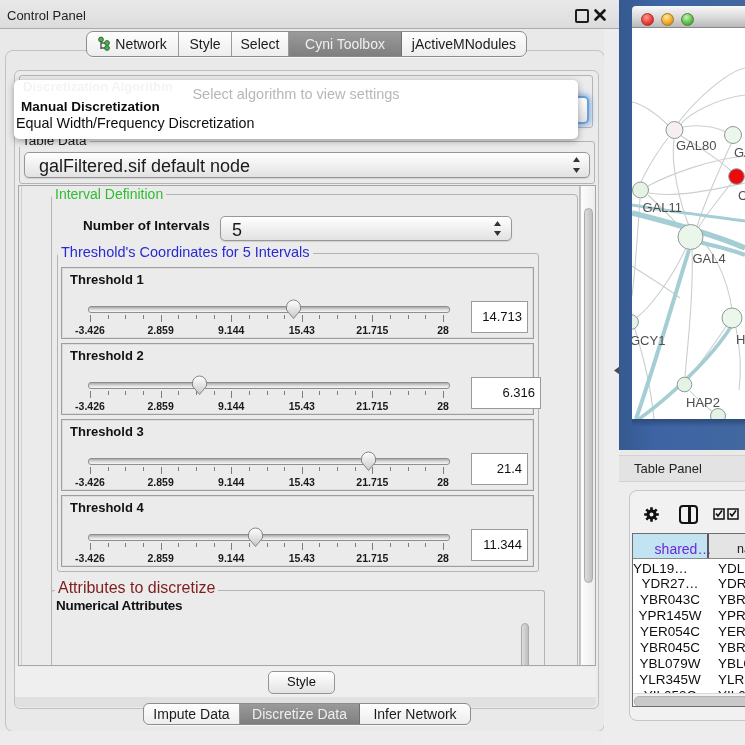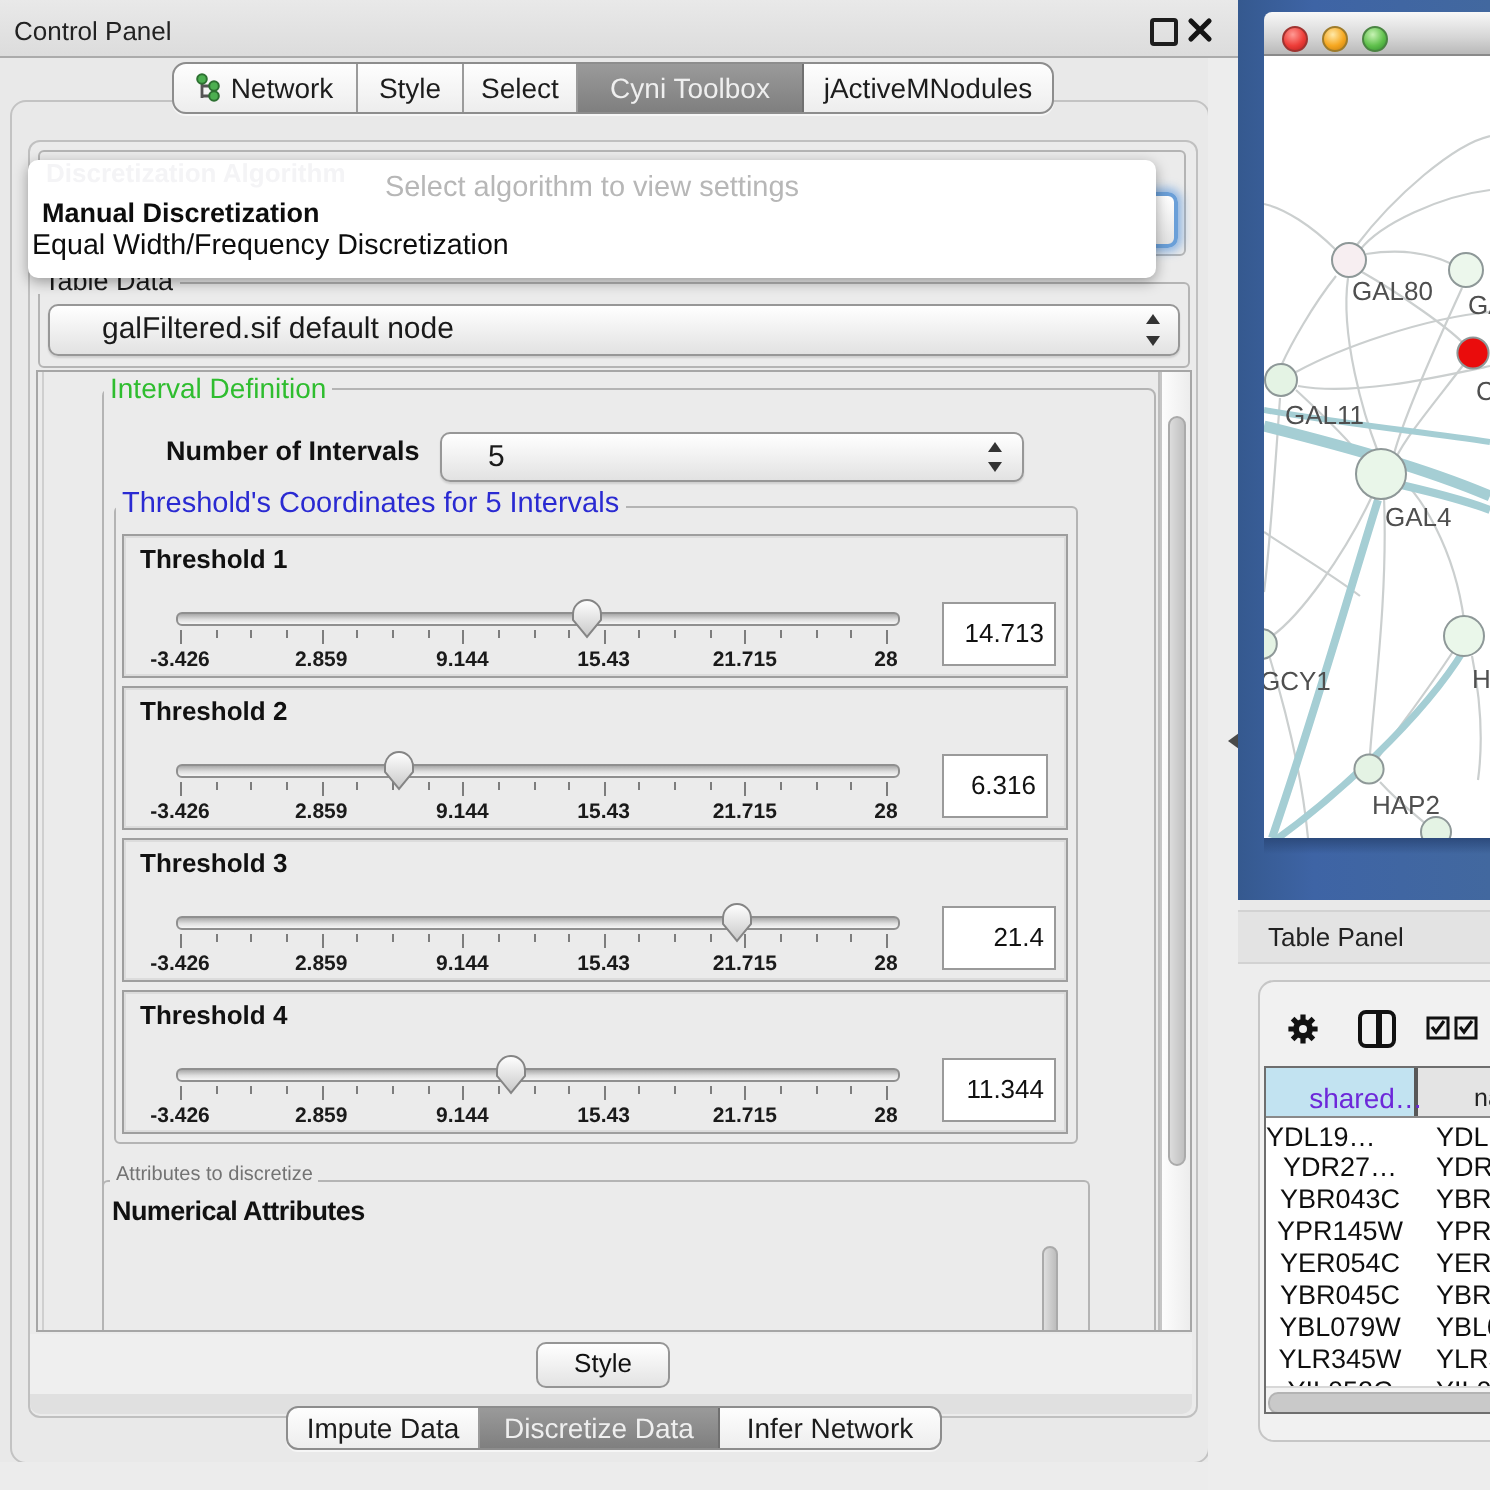--- a/index.html
+++ b/index.html
@@ -3,21 +3,21 @@
 <meta charset="utf-8">
 <style>
 html,body{margin:0;padding:0;}
 body{width:745px;height:745px;overflow:hidden;position:relative;background:#e9e9e9;
  font-family:"Liberation Sans",sans-serif;-webkit-font-smoothing:antialiased;}
 .abs{position:absolute;}
 .gb{position:absolute;border:1px solid #b4b4b4;border-radius:3px;}
 .gt{position:absolute;background:#ebebeb;padding:0 3px;font-size:13px;line-height:13px;white-space:nowrap;}
 .combo{position:absolute;border:1px solid #979797;border-radius:5px;
  background:linear-gradient(#ffffff,#f2f2f2 45%,#e2e2e2);box-shadow:0 1px 1px rgba(0,0,0,0.12);}
-.combo .tx{position:absolute;left:14px;top:3px;font-size:15px;color:#1a1a1a;white-space:nowrap;margin-left:12px;}
+.combo .tx{position:absolute;left:14px;top:3px;font-size:18px;color:#1a1a1a;white-space:nowrap;}
 .arr{position:absolute;top:3px;width:9px;}
 .seg{position:absolute;display:flex;border:1px solid #8d8d8d;border-radius:7px;overflow:hidden;
  background:linear-gradient(#fefefe,#ededed);box-shadow:0 1px 0 rgba(255,255,255,0.6);}
 .seg>div{font-size:14px;color:#1c1c1c;display:flex;align-items:center;justify-content:center;
  border-right:1px solid #9b9b9b;white-space:nowrap;}
 .seg>div:last-child{border-right:none;}
 .seg>div.sel{background:linear-gradient(#9a9a9a,#7f7f7f);color:#efefef;border-right-color:#707070;}
 .tick{position:absolute;width:1px;background:#7d7d7d;}
 .tlab{position:absolute;font-size:10.5px;font-weight:bold;color:#1a1a1a;transform:translateX(-50%);white-space:nowrap;}
 .vbox{position:absolute;background:#ffffff;border:1px solid #9a9a9a;font-size:13px;color:#111;
@@ -164,21 +164,21 @@
         <div class="tlab" style="left:381.0px;top:56px;">28</div>
         <svg class="abs" style="left:128.9px;top:31px;" width="17" height="21" viewBox="0 0 17 21">
           <defs>
             <linearGradient id="tg1" x1="0" y1="0" x2="0" y2="1">
               <stop offset="0" stop-color="#ffffff"></stop>
               <stop offset="1" stop-color="#c8c8c8"></stop>
             </linearGradient>
           </defs>
           <path d="M1.5 8 A7 7 0 0 1 15.5 8 L15.5 11 L8.5 19.5 L1.5 11 Z" fill="url(#tg1)" stroke="#858585"></path>
         </svg>
-        <div class="vbox" style="left:409px;top:33px;width:53px;height:32px;line-height:30px;">6.316</div>
+        <div class="vbox" style="left:409px;top:33px;width:70px;height:32px;line-height:30px;">6.316</div>
       </div>
       <div class="thp" style="top:233px;">
         <b>Threshold 3</b>
         <div class="track"></div>
         <div class="tick" style="left:28.0px;top:47px;height:7px;"></div>
         <div class="tick" style="left:45.6px;top:47px;height:4px;"></div>
         <div class="tick" style="left:63.3px;top:47px;height:4px;"></div>
         <div class="tick" style="left:80.9px;top:47px;height:4px;"></div>
         <div class="tick" style="left:98.6px;top:47px;height:7px;"></div>
         <div class="tick" style="left:116.3px;top:47px;height:4px;"></div>
@@ -251,21 +251,21 @@
               <stop offset="1" stop-color="#c8c8c8"></stop>
             </linearGradient>
           </defs>
           <path d="M1.5 8 A7 7 0 0 1 15.5 8 L15.5 11 L8.5 19.5 L1.5 11 Z" fill="url(#tg3)" stroke="#858585"></path>
         </svg>
         <div class="vbox" style="left:409px;top:33px;width:57px;height:32px;line-height:30px;">11.344</div>
       </div>
     </div>
 
  <div class="gb" style="left:32px;top:404px;width:492px;height:90px;border-bottom:none;"></div>
- <div class="gt" style="left:36px;top:394.5px;color:#737373;font-size:10px;">Attributes to discretize</div>
+ <div class="gt" style="left:36px;top:394.5px;color:#7f1d1d;font-size:16px;">Attributes to discretize</div>
  <div class="abs" style="left:37px;top:412px;font-size:13.5px;font-weight:bold;letter-spacing:-0.3px;color:#111;">Numerical Attributes</div>
  <div class="abs" style="left:501.5px;top:437px;width:6px;height:44px;background:linear-gradient(90deg,#dedede,#bdbdbd);border:1px solid #aaaaaa;border-radius:4px 4px 0 0;"></div>
 
  <div class="abs" style="left:561px;top:0;width:17px;height:481px;background:linear-gradient(90deg,#fdfdfd,#e9e9e9);border-left:1px solid #c6c6c6;"></div>
  <div class="abs" style="left:565px;top:22px;width:7px;height:373px;background:linear-gradient(90deg,#dcdcdc,#c0c0c0);border:1px solid #aaaaaa;border-radius:5px;"></div>
 </div>
 
 <div class="abs" style="left:15px;top:667px;width:581px;height:30px;background:#efefef;"></div>
 
 <div class="abs" style="left:268px;top:671px;width:65px;height:21px;border:1px solid #959595;border-radius:5px;background:linear-gradient(#ffffff,#e3e3e3);text-align:center;font-size:13px;color:#111;line-height:20px;">Style</div>

